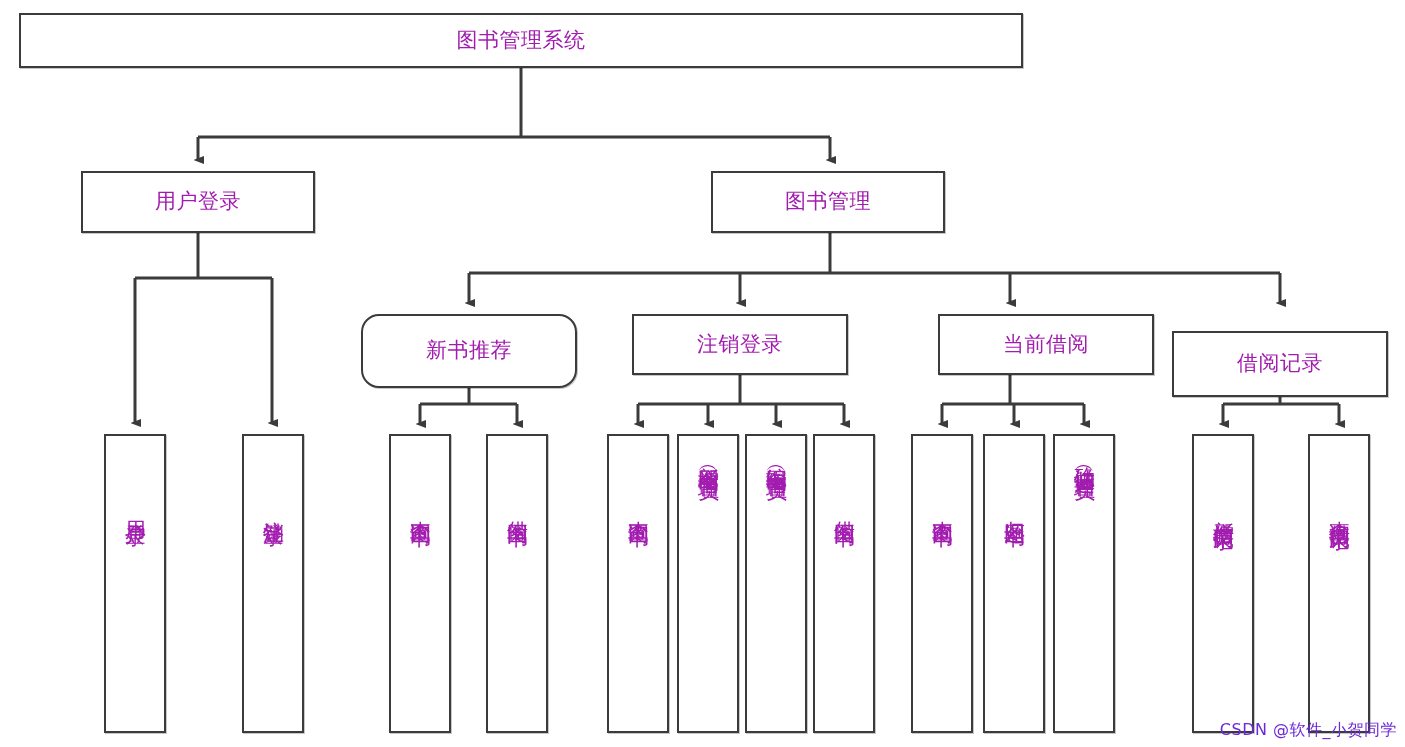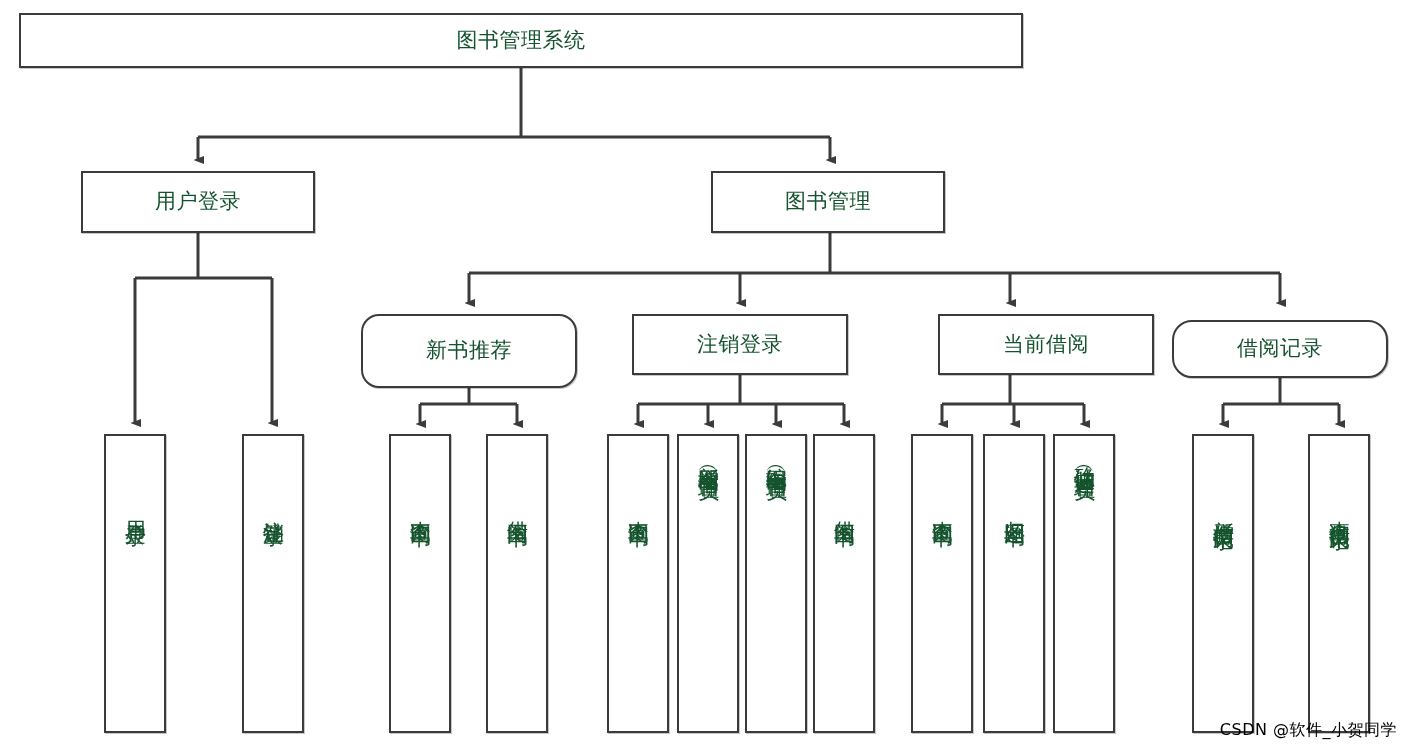--- a/index.html
+++ b/index.html
@@ -33,21 +33,21 @@
     display: flex;
     align-items: center;
     justify-content: center;
     color: #262626;
     box-shadow: 1px 1px 0 rgba(0,0,0,0.22);
   }
   .node .label {
     display: block;
     text-align: center;
     line-height: 1.12;
-    color: #14532d;
+    color: #a21caf;
   }
   .node.horizontal .label {
     font-size: 21px;
     letter-spacing: 0.5px;
     white-space: nowrap;
   }
   .node.vertical {
     align-items: flex-start;
     justify-content: center;
     padding-top: 8px;
@@ -64,21 +64,21 @@
     margin-top: 60px;
   }
   .node.vertical.tall .label {
     margin-top: 6px;
   }
   .watermark {
     position: absolute;
     right: 8px;
     bottom: 6px;
     font-size: 16px;
-    color: #000000;
+    color: #6d28d9;
     letter-spacing: 0.5px;
     white-space: nowrap;
     user-select: none;
   }
 </style>
 </head>
 <body>
 
 <div id="canvas">
 
@@ -145,21 +145,21 @@
 
   <div class="node horizontal" id="node-l3-0" style="left: 361px; top: 314px; width: 216px; height: 74px; border-radius: 18px;">
     <span class="label">新书推荐</span>
   </div>
   <div class="node horizontal" id="node-l3-1" style="left: 632px; top: 314px; width: 216px; height: 61px;">
     <span class="label">注销登录</span>
   </div>
   <div class="node horizontal" id="node-l3-2" style="left: 902px; top: 314px; width: 216px; height: 61px; margin-left: 36px;">
     <span class="label">当前借阅</span>
   </div>
-  <div class="node horizontal" id="node-l3-3" style="left: 1172px; top: 320px; width: 216px; height: 58px; border-radius: 20px;">
+  <div class="node horizontal" id="node-l3-3" style="left: 1172px; top: 331px; width: 216px; height: 66px;">
     <span class="label">借阅记录</span>
   </div>
 
   <div class="node vertical mid" id="node-lf-0" style="left: 104px; top: 434px; width: 62px; height: 299px;">
     <span class="label">用户登录</span>
   </div>
   <div class="node vertical mid" id="node-lf-1" style="left: 242px; top: 434px; width: 62px; height: 299px;">
     <span class="label">注销登录</span>
   </div>
   <div class="node vertical mid" id="node-lf-2" style="left: 389px; top: 434px; width: 62px; height: 299px;">

